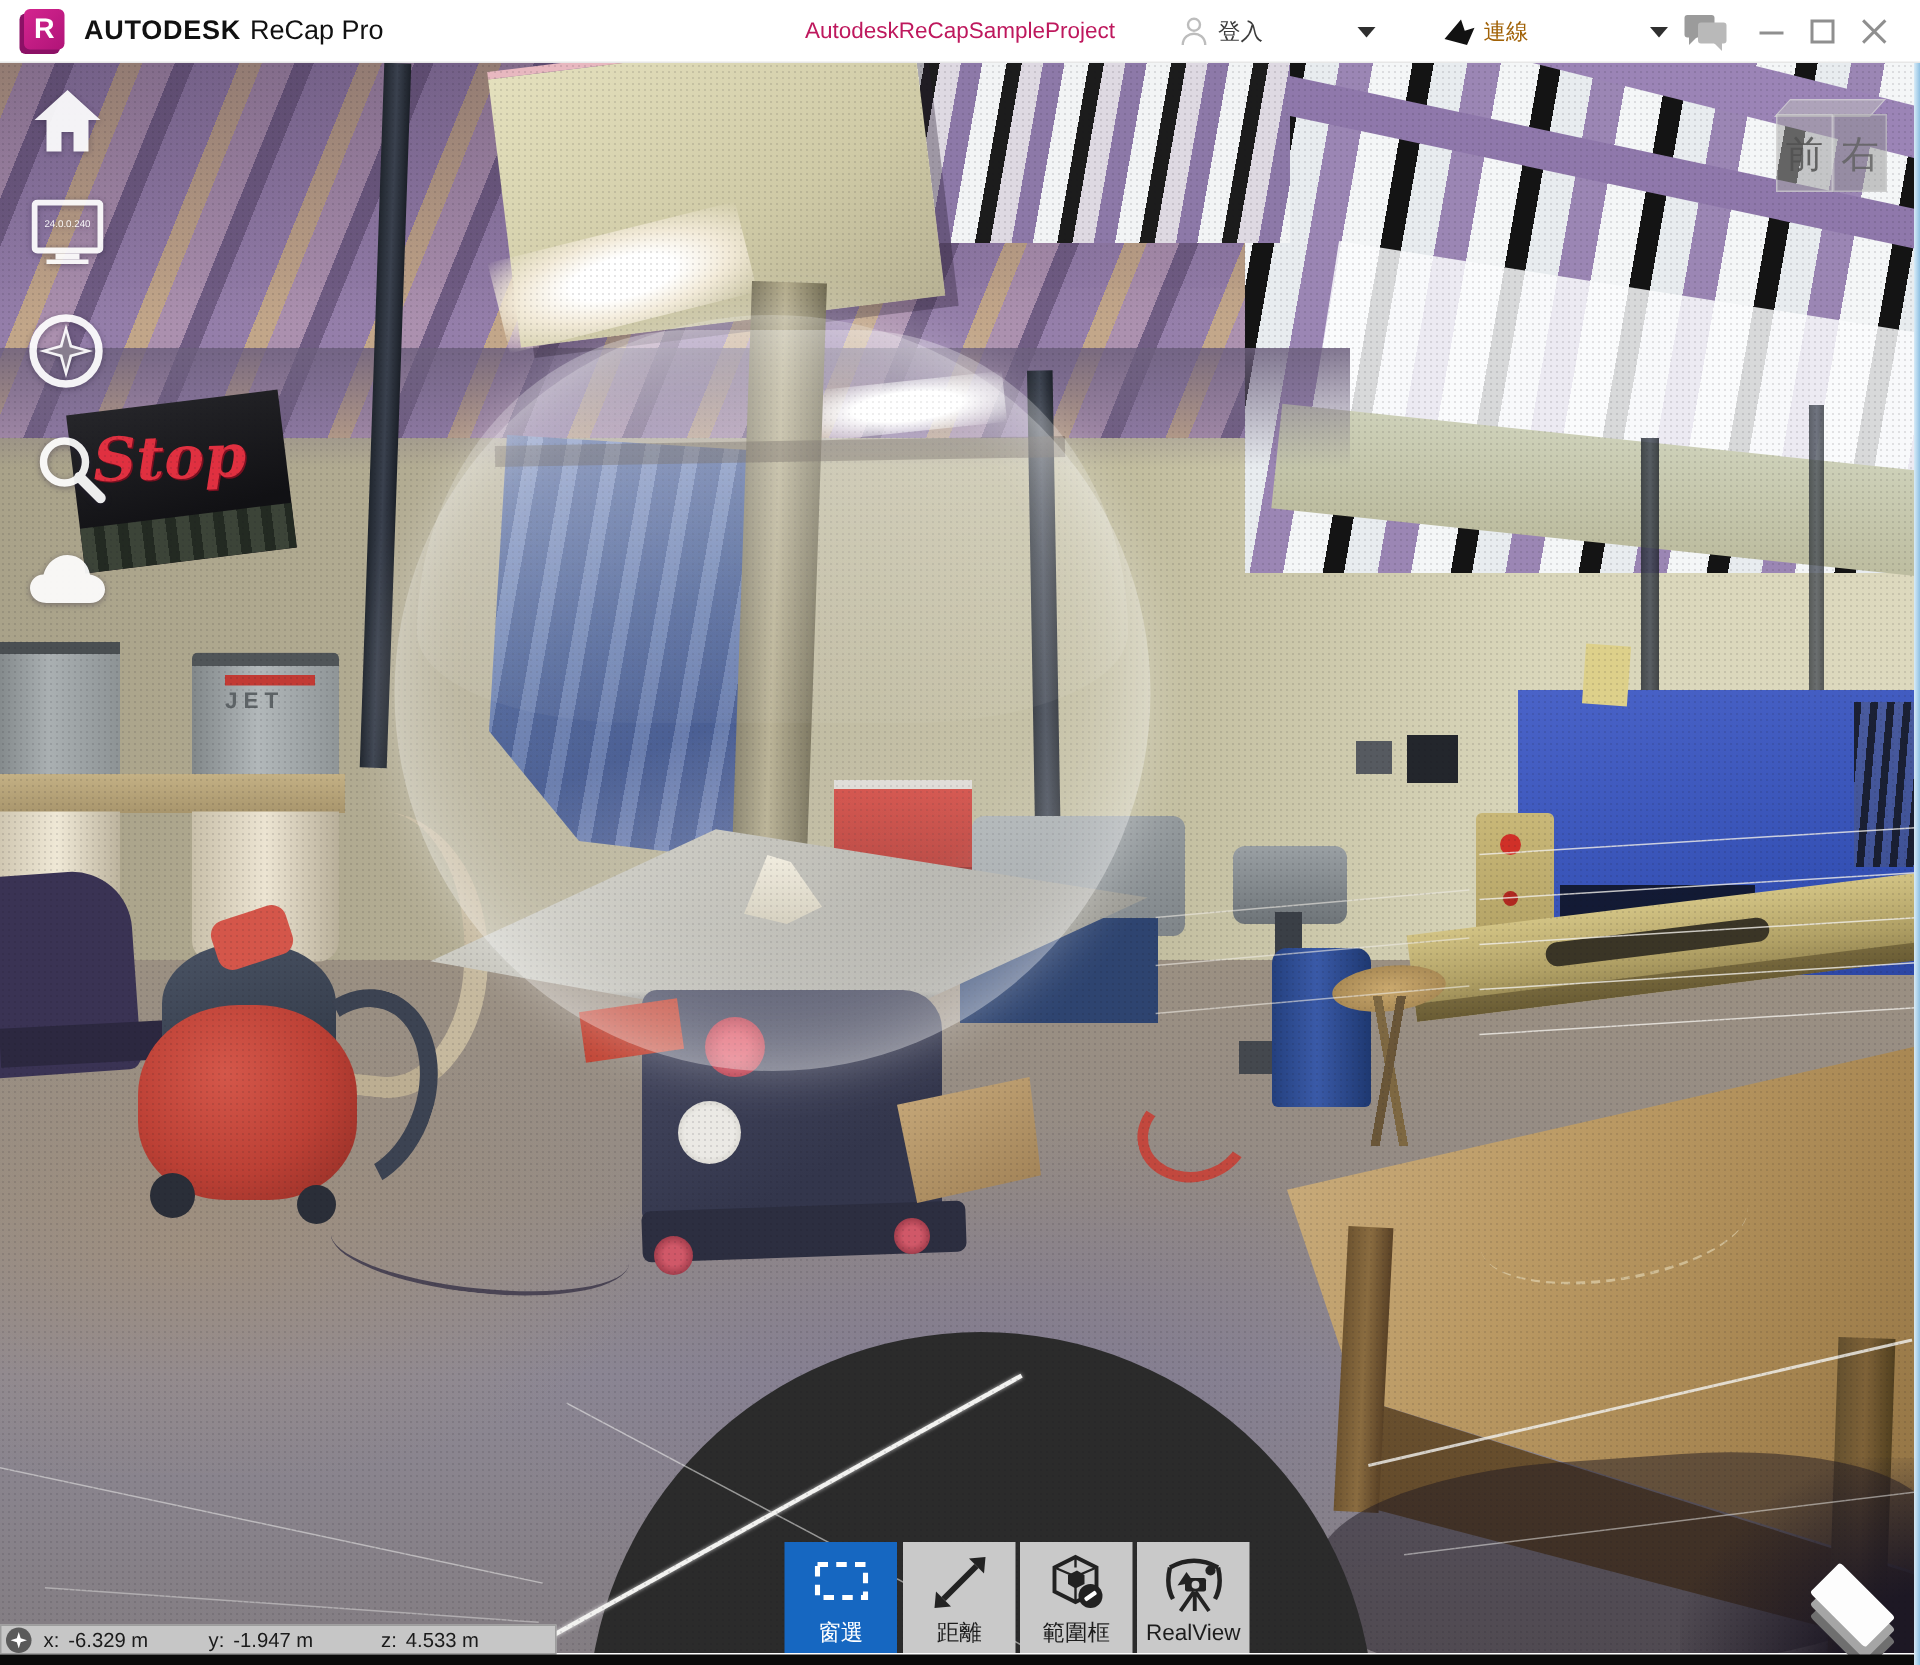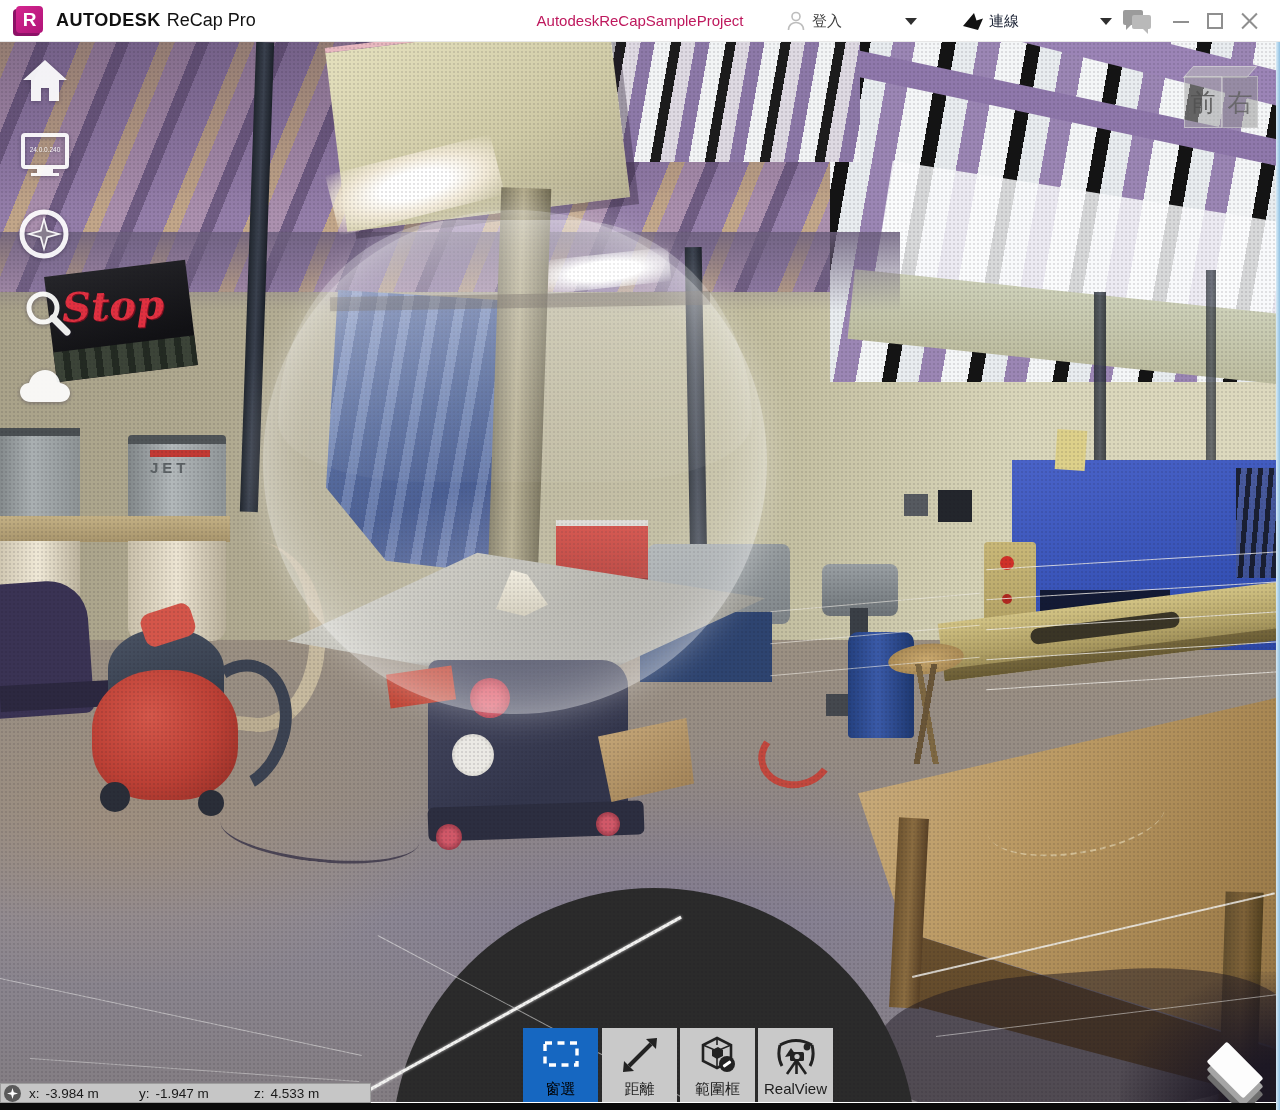--- a/index.html
+++ b/index.html
@@ -14,21 +14,21 @@
   .logo .keyback { position:absolute; left:0; top:3px; width:27px; height:27px; background:#8c1166; border-radius:4px; }
   .logo .keyface { position:absolute; left:3px; top:0; width:27px; height:27px; background:linear-gradient(135deg,#d4258f,#b01478); border-radius:4px;
                    color:#fff; font-weight:bold; font-size:19px; text-align:center; line-height:27px; }
   .brandline { position:absolute; left:56px; top:10px; font-size:18px; color:#111; letter-spacing:.5px; white-space:nowrap; }
   .brandline .b { font-weight:bold; }
   .brandline .p { font-weight:normal; margin-left:6px; letter-spacing:0; }
   .projectname { position:absolute; left:500px; top:12px; width:280px; text-align:center; font-size:15px; color:#be185d; }
   .tb-item { position:absolute; top:0; height:42px; display:flex; align-items:center; gap:7px; cursor:pointer; }
   .signin { left:787px; } .connect { left:962px; }
   .tb-label { font-size:15px; color:#3c3c3c; }
-  .connect .tb-label { color:#0f172a; }
+  .connect .tb-label { color:#a16207; }
   .caret { width:0; height:0; border-left:6px solid transparent; border-right:6px solid transparent; border-top:7px solid #2f2f2f; }
   .caret-signin { position:absolute; left:905px; top:18px; }
   .caret-connect { position:absolute; left:1100px; top:18px; }
   .person-icon svg { display:block; }
   .a360-icon { width:20px; height:18px; }
   .chat-icon { position:absolute; left:1123px; top:10px; width:30px; height:24px; cursor:pointer; }
   .chat-icon .bub1 { position:absolute; left:0; top:0; width:20px; height:15px; background:#9b9b9b; border-radius:2px; }
   .chat-icon .bub1:after { content:""; position:absolute; left:3px; bottom:-5px; border:5px solid transparent; border-top-color:#9b9b9b; border-left-color:#9b9b9b; }
   .chat-icon .bub2 { position:absolute; left:9px; top:5px; width:19px; height:14px; background:#b9b9b9; border-radius:2px; }
   .chat-icon .bub2:after { content:""; position:absolute; right:3px; bottom:-5px; border:5px solid transparent; border-top-color:#b9b9b9; border-right-color:#b9b9b9; }
@@ -241,21 +241,21 @@
   .vc-right { position:absolute; left:38px; top:10px; width:36px; height:52px; background:rgba(145,145,145,.5); border:1px solid rgba(215,215,215,.5);
               display:flex; align-items:center; justify-content:center; font-size:25px; color:rgba(95,95,95,.8); }
 
   
   .toolbarbtns { position:absolute; left:0; top:1028px; width:1280px; height:74px; z-index:40; pointer-events:none; }
   .toolbtn { position:absolute; top:0; width:75px; height:74px; background:#c9c9c9; pointer-events:auto; cursor:pointer;
              display:flex; flex-direction:column; align-items:center; justify-content:flex-end; padding-bottom:5px; }
   .toolbtn .ticon { position:absolute; top:7px; left:50%; transform:translateX(-50%); }
   .toolbtn .tlabel { font-size:15px; color:#1d1d1d; line-height:17px; }
   .toolbtn.active { background:#1667c1; }
-  .toolbtn.active .tlabel { color:#000000; }
+  .toolbtn.active .tlabel { color:#ffffff; }
   .btn1 { left:523px; } .btn2 { left:602px; } .btn3 { left:680px; } .btn4 { left:758px; }
 
   
   .statusbar { position:absolute; left:0; top:1083px; width:371px; height:20px; background:#c6c6c6;
                border:1px solid #9d9d9d; display:flex; align-items:center; z-index:45; font-size:13.5px; color:#1a1a1a; }
   .statusbar .coord { display:flex; gap:6px; }
   .c-x { margin-left:28px; width:110px; } .c-y { width:115px; } .c-z { width:100px; }
   .status-icon { position:absolute; left:3px; top:1px; width:17px; height:17px; border-radius:50%; background:#5a5a5a;
                  display:flex; align-items:center; justify-content:center; }
   .bottomstrip { position:absolute; left:0; top:1103px; width:1280px; height:7px; background:#0a0a0a; z-index:50; }
@@ -524,21 +524,21 @@
   </div>
 
   <div class="statusbar">
     <div class="status-icon">
       <svg width="11" height="11" viewBox="0 0 12 12">
           <path d="M6 0 L7.4 4.6 L12 6 L7.4 7.4 L6 12 L4.6 7.4 L0 6 L4.6 4.6 Z" fill="#ffffff"></path>
         </svg>
     </div>
     <div class="coord c-x">
         <span>x:</span>
-        <span>-3.984 m</span>
+        <span>-6.329 m</span>
       </div>
     <div class="coord c-y">
         <span>y:</span>
         <span>-1.947 m</span>
       </div>
     <div class="coord c-z">
         <span>z:</span>
         <span>4.533 m</span>
       </div>
   </div>

